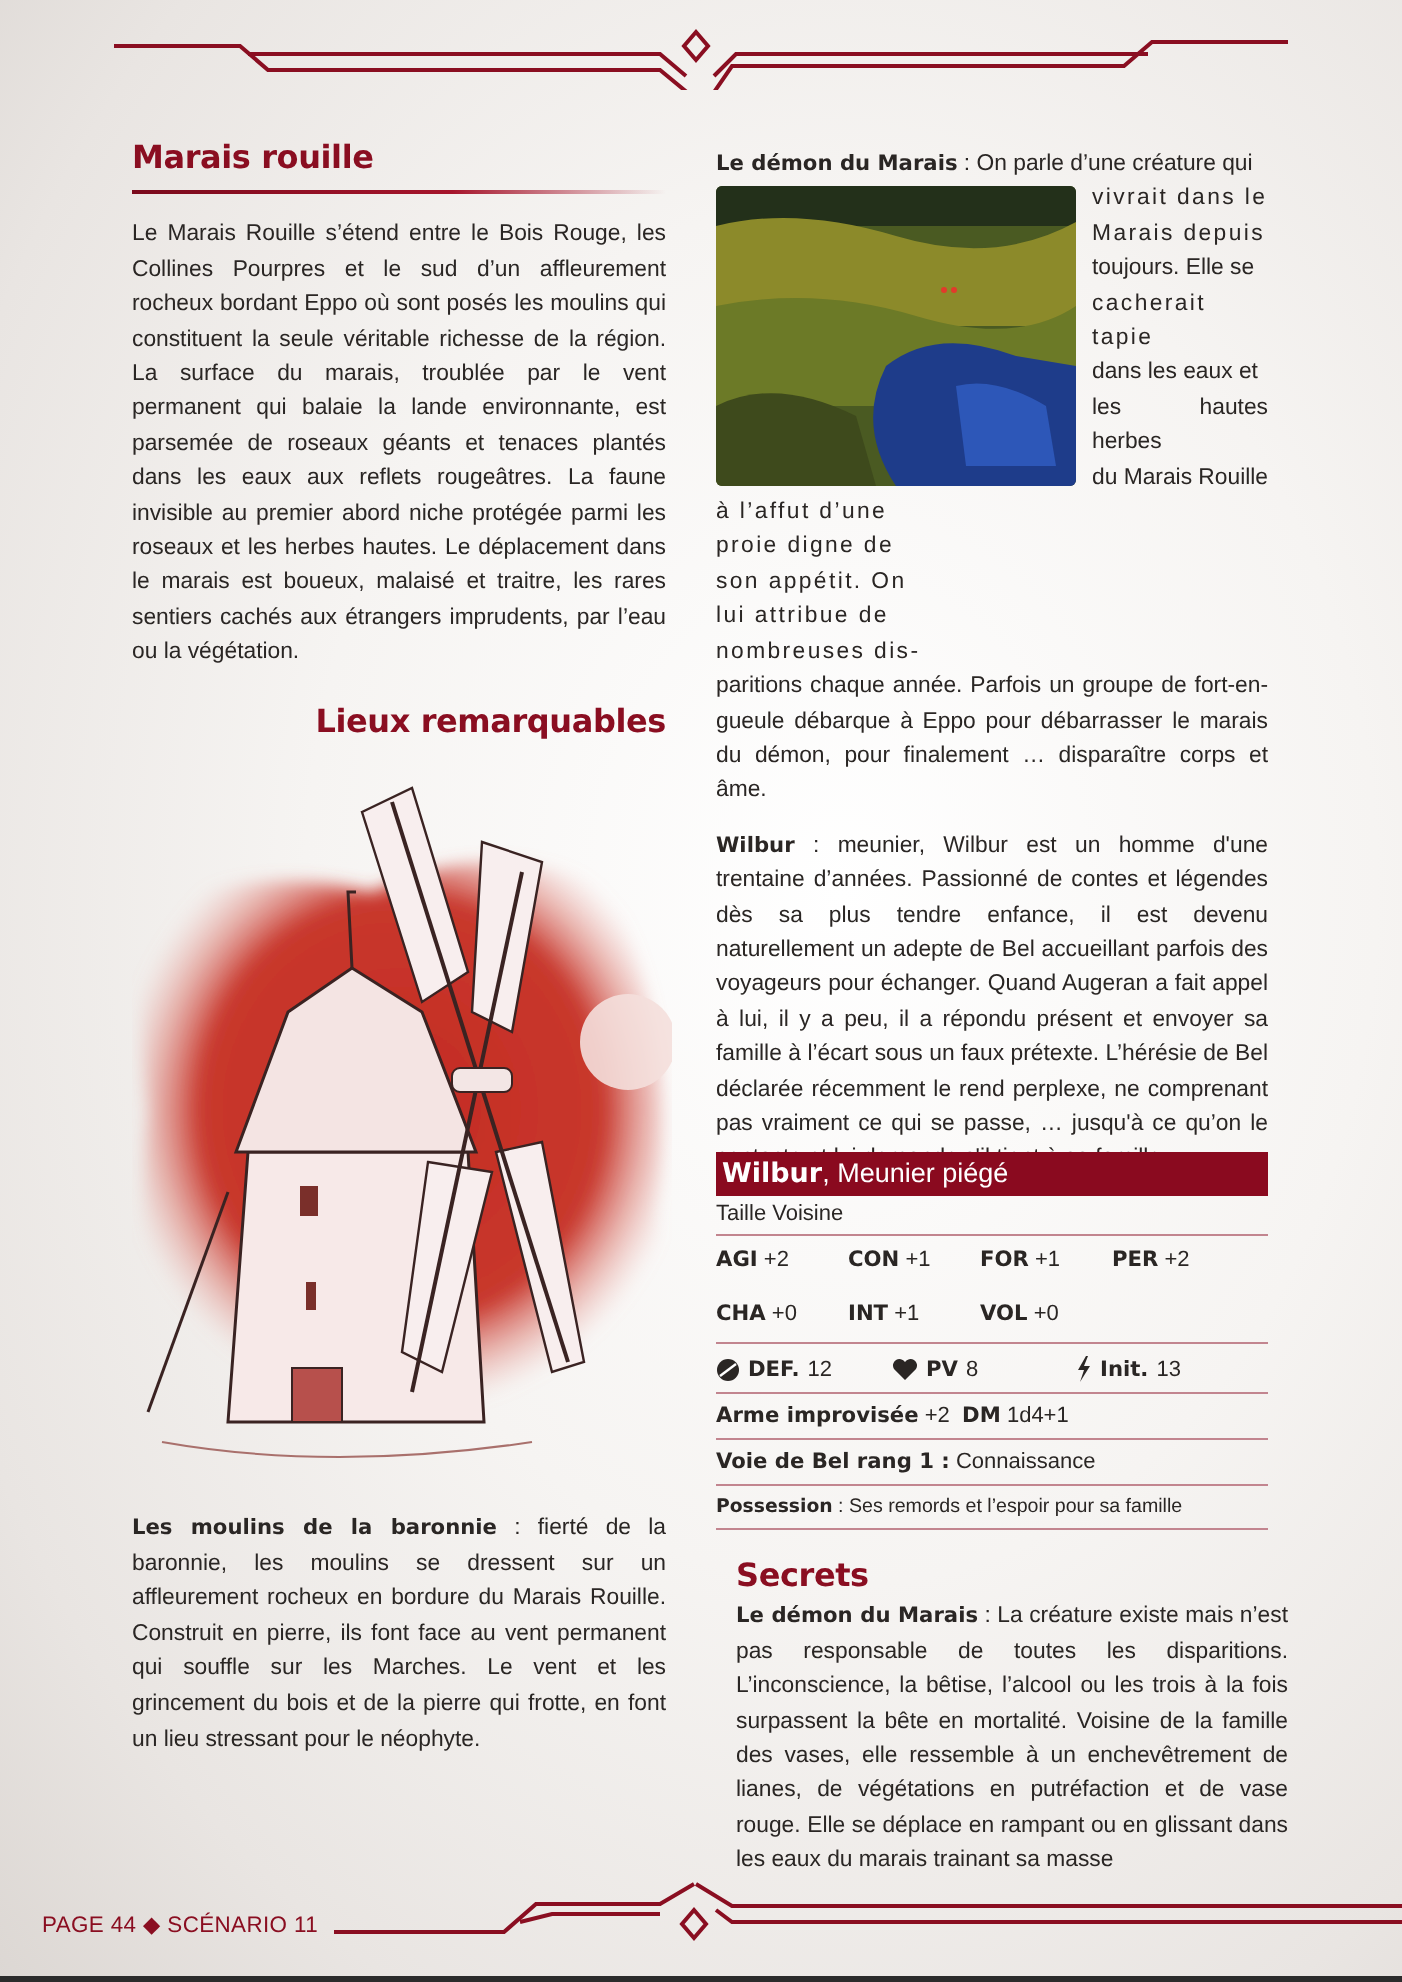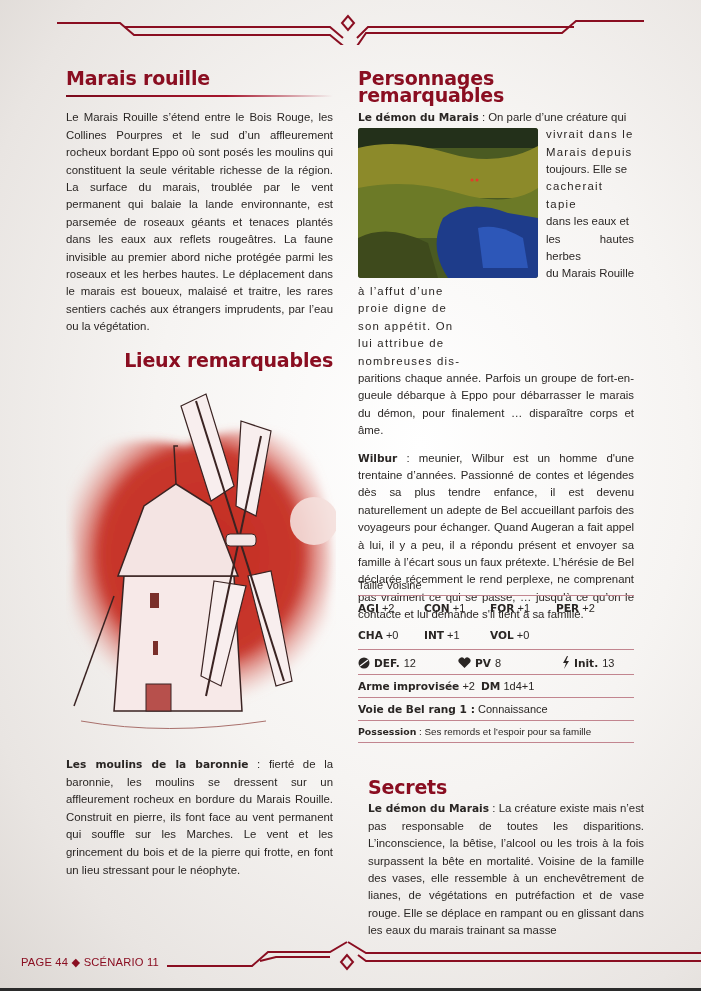--- a/index.html
+++ b/index.html
@@ -9,39 +9,39 @@
     font-family: "Liberation Sans", sans-serif;
     color:#2a2624;
   }
   .bottom-bar { position:absolute; left:0; right:0; bottom:0; height:3px; background:#2b2b2b; }
   svg.orn { position:absolute; left:0; }
   .col { position:absolute; font-size:11.4px; line-height:17.4px; }
   .left { left:66px; width:267px; top:70px; }
   .right { left:358px; width:276px; top:70px; }
   h2 {
     margin:0; color:#8a0e21; font-family:"DejaVu Sans", sans-serif; font-weight:bold;
-    font-size:19px; letter-spacing:-0.2px;
+    font-size:16px; letter-spacing:-0.2px;
   }
   .rule-grad { height:2px; margin:8px 0 12px 0;
     background: linear-gradient(to right, #7a0a1c 0%, #a6152c 60%, rgba(166,21,44,0) 100%); }
   p { margin:0; text-align:justify; }
   b { font-family:"DejaVu Sans", sans-serif; font-size:10.6px; }
   .left h2.second { margin-top:16px;text-align:right; }
   .illustration { position:absolute; left:66px; top:376px; width:270px; height:385px; }
   .moulins { position:absolute; left:66px; top:756px; width:267px; font-size:11.4px; line-height:17.6px; }
   .photo { float:left; width:180px; height:150px; margin:2px 8px 2px 0; position:relative; overflow:hidden;
     border-radius:3px; }
   .sp { letter-spacing:1.2px; }
   .gap { height:10px; }
   .statblock { position:absolute; left:358px; top:576px; width:276px; font-size:11px; }
   .sb-title { background:#8a0a1f; color:#fff; height:22px; line-height:22px; padding-left:3px; font-size:13.5px; }
   .sb-title b { font-size:13.5px; }
   .sb-line { border-bottom:1.5px solid #c2858f; padding:4px 0; }
   .sb-stats { display:grid; grid-template-columns:66px 66px 66px 66px; row-gap:12px; padding:5px 0 6px 0; line-height:15px; }
-  .sb-defs { display:flex; gap:12px; padding:6px 0 5px 0; }
+  .sb-defs { display:flex; gap:0; padding:6px 0 5px 0; }
   .sb-defs span.item { display:inline-flex; align-items:center; gap:4px; }
   .secrets { position:absolute; left:368px; top:779px; width:276px; }
   .footer { position:absolute; left:21px; top:956px; font-size:11.2px; color:#8a0e21; letter-spacing:0.2px; }
 </style>
 </head>
 <body>
 
 <svg class="orn" style="top:0" width="701" height="45" viewBox="0 0 701 45">
   <g fill="none" stroke="#8a0e21" stroke-width="2">
     <polyline points="57,23 120,23 134,35 330,35 347,49"></polyline>
@@ -91,21 +91,20 @@
   <line x1="8" y1="330" x2="48" y2="220" stroke="#3a2322" stroke-width="1.5"></line>
   <rect x="160" y="158" width="30" height="12" rx="4" fill="#f3e6e5" stroke="#3a2322"></rect>
   <path d="M15,345 Q100,360 200,345" fill="none" stroke="#a9706c" stroke-width="1"></path>
 </svg>
 
 <div class="moulins">
   <p><b>Les moulins de la baronnie</b><span> : fierté de la baronnie, les moulins se dressent sur un affleurement rocheux en bordure du Marais Rouille. Construit en pierre, ils font face au vent permanent qui souffle sur les Marches. Le vent et les grincement du bois et de la pierre qui frotte, en font un lieu stressant pour le néophyte.</span></p>
 </div>
 
 <div class="col right">
-  <h2>Personnages remarquables</h2>
   <p style="margin-top:4px"><b>Le démon du Marais</b><span> : On parle d’une créature qui</span></p>
   <div class="photo">
     <svg width="180" height="150" viewBox="0 0 180 150">
       <rect width="180" height="150" fill="#4a5a22"></rect>
       <rect y="0" width="180" height="20" fill="#23301a"></rect>
       <path d="M0,20 Q40,10 90,25 T180,18 L180,70 L0,70 Z" fill="#8c8a2a"></path>
       <path d="M0,60 Q50,50 100,65 T180,60 L180,110 L0,110 Z" fill="#6c7a27"></path>
       <path d="M85,90 Q110,70 150,85 L180,90 L180,150 L90,150 Q70,120 85,90 Z" fill="#1e3c8a"></path>
       <path d="M120,100 Q140,95 165,110 L170,140 L125,140 Z" fill="#2d57b8"></path>
       <circle cx="114" cy="52" r="1.5" fill="#e23b2b"></circle>
@@ -126,20 +125,21 @@
     <div class="sp">son appétit. On</div>
     <div class="sp">lui attribue de</div>
     <div class="sp">nombreuses dis-</div>
   </div>
   <p style="clear:both">paritions chaque année. Parfois un groupe de fort-en-gueule débarque à Eppo pour débarrasser le marais du démon, pour finalement … disparaître corps et âme.</p>
   <div class="gap"></div>
   <p><b>Wilbur</b><span> : meunier, Wilbur est un homme d'une trentaine d’années. Passionné de contes et légendes dès sa plus tendre enfance, il est devenu naturellement un adepte de Bel accueillant parfois des voyageurs pour échanger. Quand Augeran a fait appel à lui, il y a peu, il a répondu présent et envoyer sa famille à l’écart sous un faux prétexte. L’hérésie de Bel déclarée récemment le rend perplexe, ne comprenant pas vraiment ce qui se passe, … jusqu'à ce qu’on le contacte et lui demande s'il tient à sa famille.</span></p>
 </div>
 
 <div class="statblock">
+  <div class="sb-title"><b>Wilbur</b><span>, Meunier piégé</span></div>
   <div class="sb-line" style="padding:3px 0 4px 0">Taille Voisine</div>
   <div class="sb-line sb-stats">
     <span><b>AGI</b> <span>+2</span></span>
     <span><b>CON</b> <span>+1</span></span>
     <span><b>FOR</b> <span>+1</span></span>
     <span><b>PER</b> <span>+2</span></span>
     <span><b>CHA</b> <span>+0</span></span>
     <span><b>INT</b> <span>+1</span></span>
     <span><b>VOL</b> <span>+0</span></span>
   </div>

